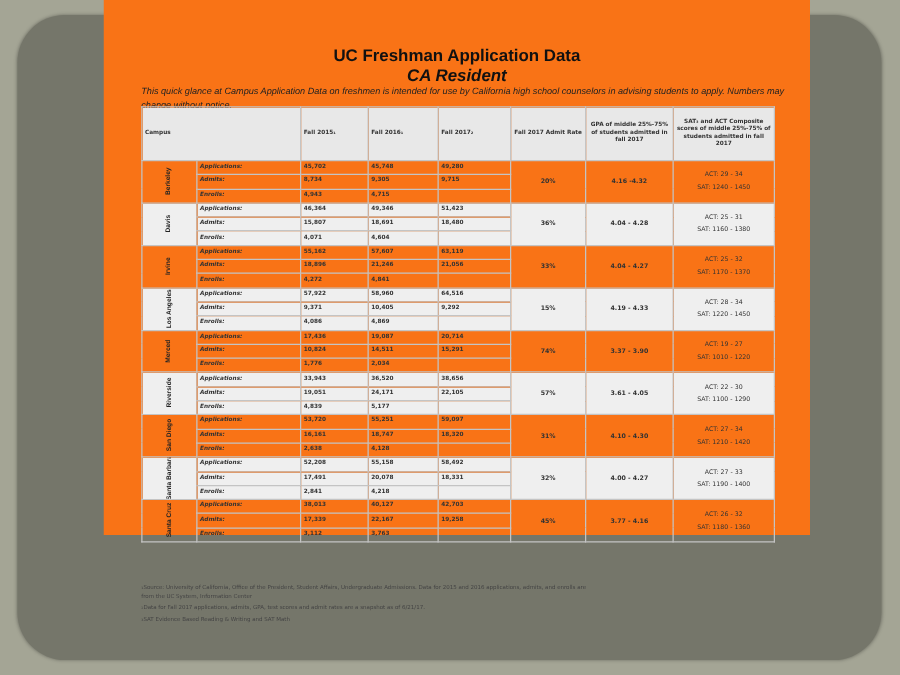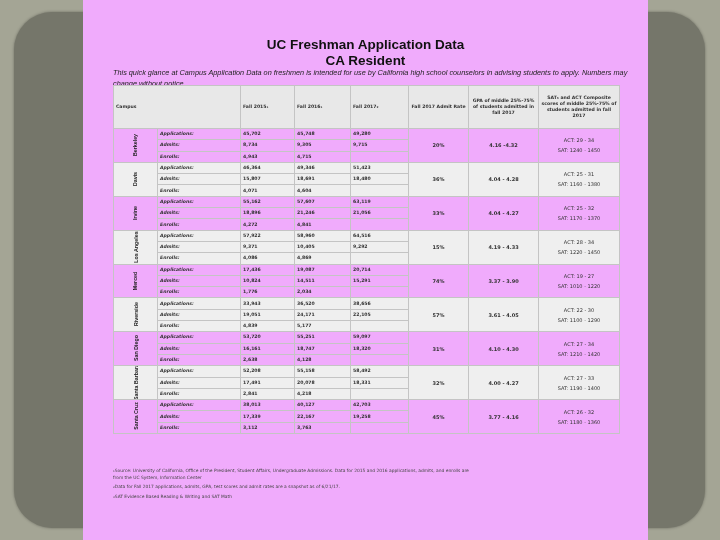--- a/index.html
+++ b/index.html
@@ -7,29 +7,29 @@
     width:720px; height:540px; overflow:hidden; position:relative;
     background:#a4a595;
     font-family:"Liberation Sans", sans-serif;
   }
   .panel {
     position:absolute; left:14px; top:12px; width:691px; height:516px;
     background:#75766a; border-radius:38px;
     box-shadow: 0 0 3px rgba(0,0,0,0.35);
   }
   .page {
-    position:absolute; left:83px; top:0; width:565px; height:540px;
-    background:#f0abfc;
+    position:absolute; left:83px; top:0; width:565px; height:428px;
+    background:#f97316;
   }
   .title {
     position:absolute; left:0; width:565px; text-align:center;
     font-weight:bold; font-size:13.5px; color:#111;
   }
   .t1 { top:37px; }
-  .t2 { top:53px; }
+  .t2 { top:53px;font-style:italic; }
   .intro {
     position:absolute; left:30px; top:68px; width:540px;
     font-style:italic; font-weight:normal; font-size:7.3px; line-height:10.5px; color:#222;
   }
   table.data {
     position:absolute; left:30px; top:85px; width:506px;
     border-collapse:collapse; table-layout:fixed;
     font-family:"DejaVu Sans", sans-serif; font-size:4.6px; color:#333;
   }
   table.data td, table.data th {

